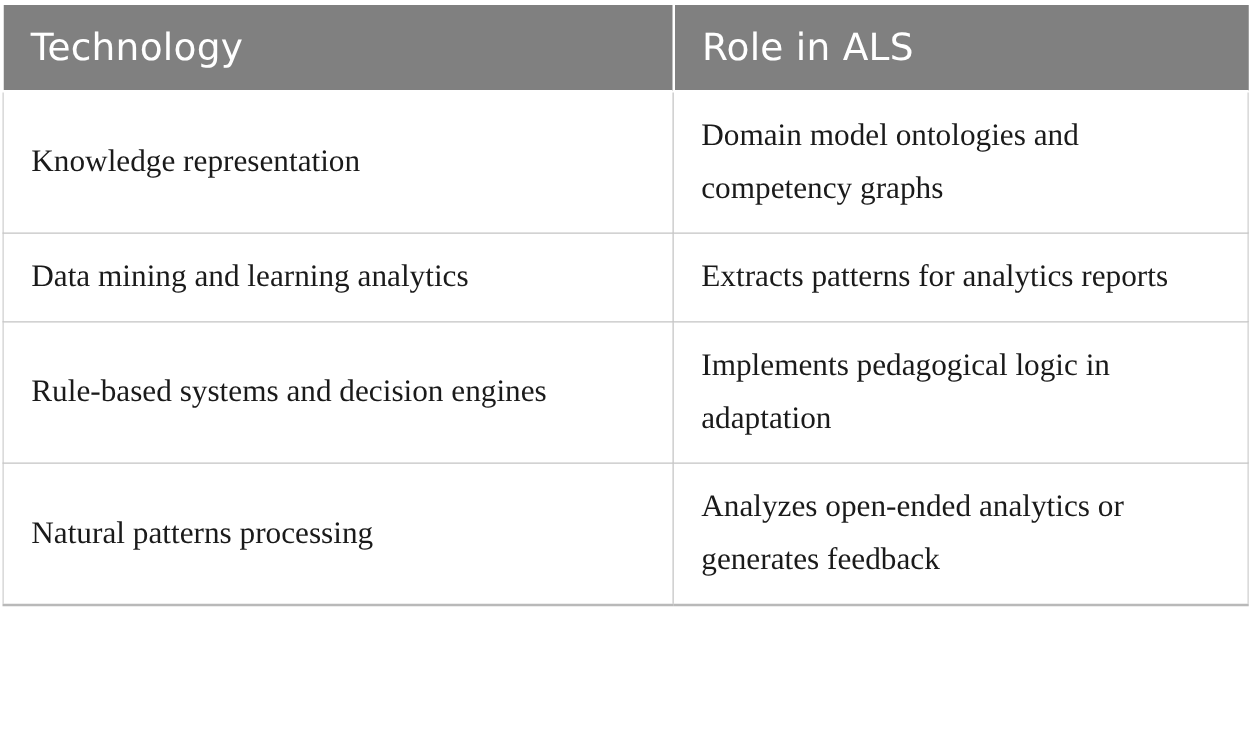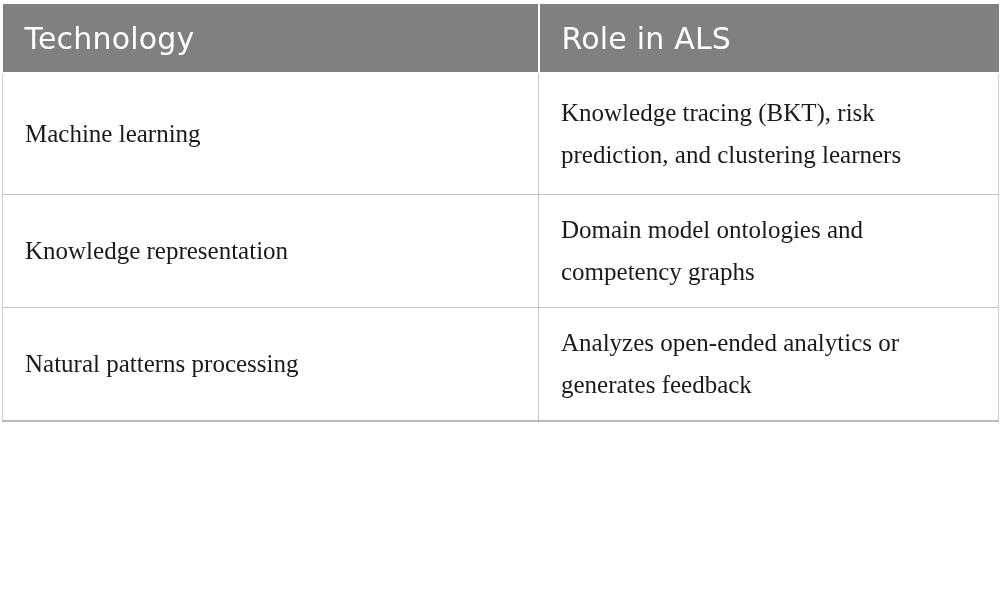--- a/index.html
+++ b/index.html
@@ -100,34 +100,42 @@
       <col class="col-tech">
       <col class="col-role">
     </colgroup>
     <thead>
       <tr class="header-row">
         <th class="th-tech">Technology</th>
         <th class="th-role">Role in ALS</th>
       </tr>
     </thead>
     <tbody>
-      <tr class="row-0">
-        <td class="cell-tech">
-          <span class="cell-text">Machine learning</span>
-        </td>
-        <td class="cell-role">
-          <span class="cell-text">Knowledge tracing (BKT), risk prediction, and clustering learners</span>
-        </td>
-      </tr>
       <tr class="row-1">
         <td class="cell-tech">
           <span class="cell-text">Knowledge representation</span>
         </td>
         <td class="cell-role">
           <span class="cell-text">Domain model ontologies and competency graphs</span>
+        </td>
+      </tr>
+      <tr class="row-2">
+        <td class="cell-tech">
+          <span class="cell-text">Data mining and learning analytics</span>
+        </td>
+        <td class="cell-role">
+          <span class="cell-text">Extracts patterns for analytics reports</span>
+        </td>
+      </tr>
+      <tr class="row-3">
+        <td class="cell-tech">
+          <span class="cell-text">Rule-based systems and decision engines</span>
+        </td>
+        <td class="cell-role">
+          <span class="cell-text">Implements pedagogical logic in adaptation</span>
         </td>
       </tr>
       <tr class="row-4">
         <td class="cell-tech">
           <span class="cell-text">Natural patterns processing</span>
         </td>
         <td class="cell-role">
           <span class="cell-text">Analyzes open-ended analytics or generates feedback</span>
         </td>
       </tr>

